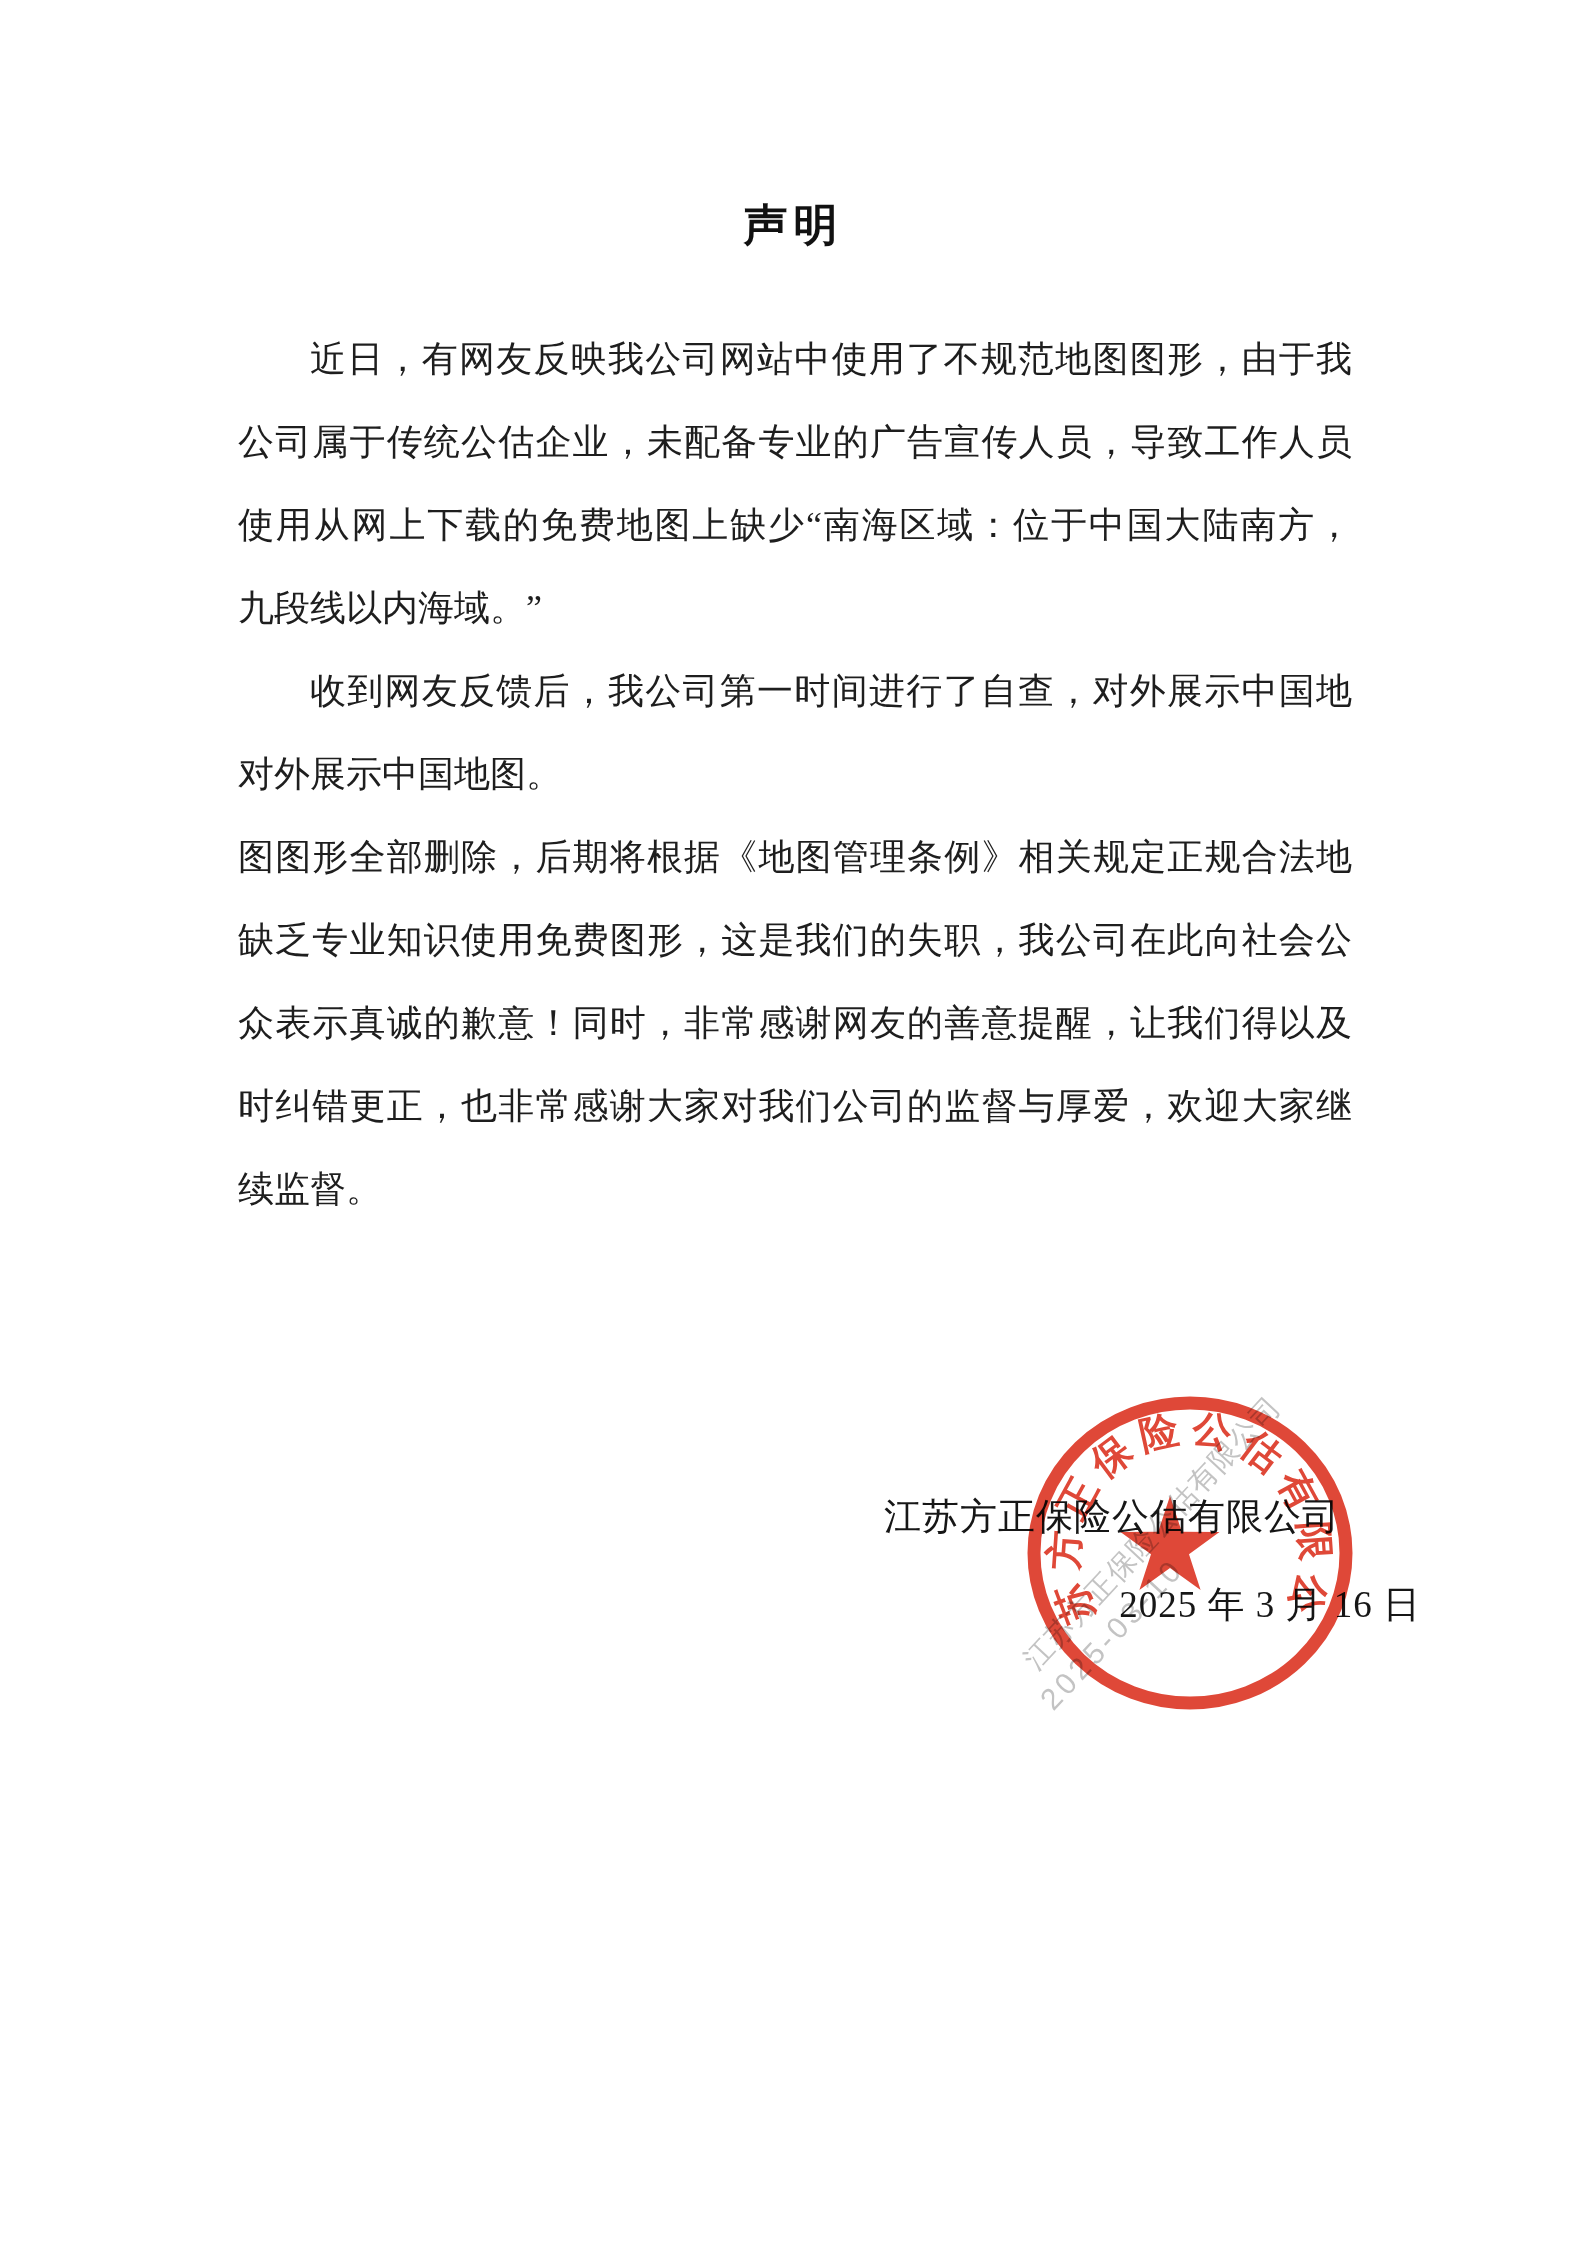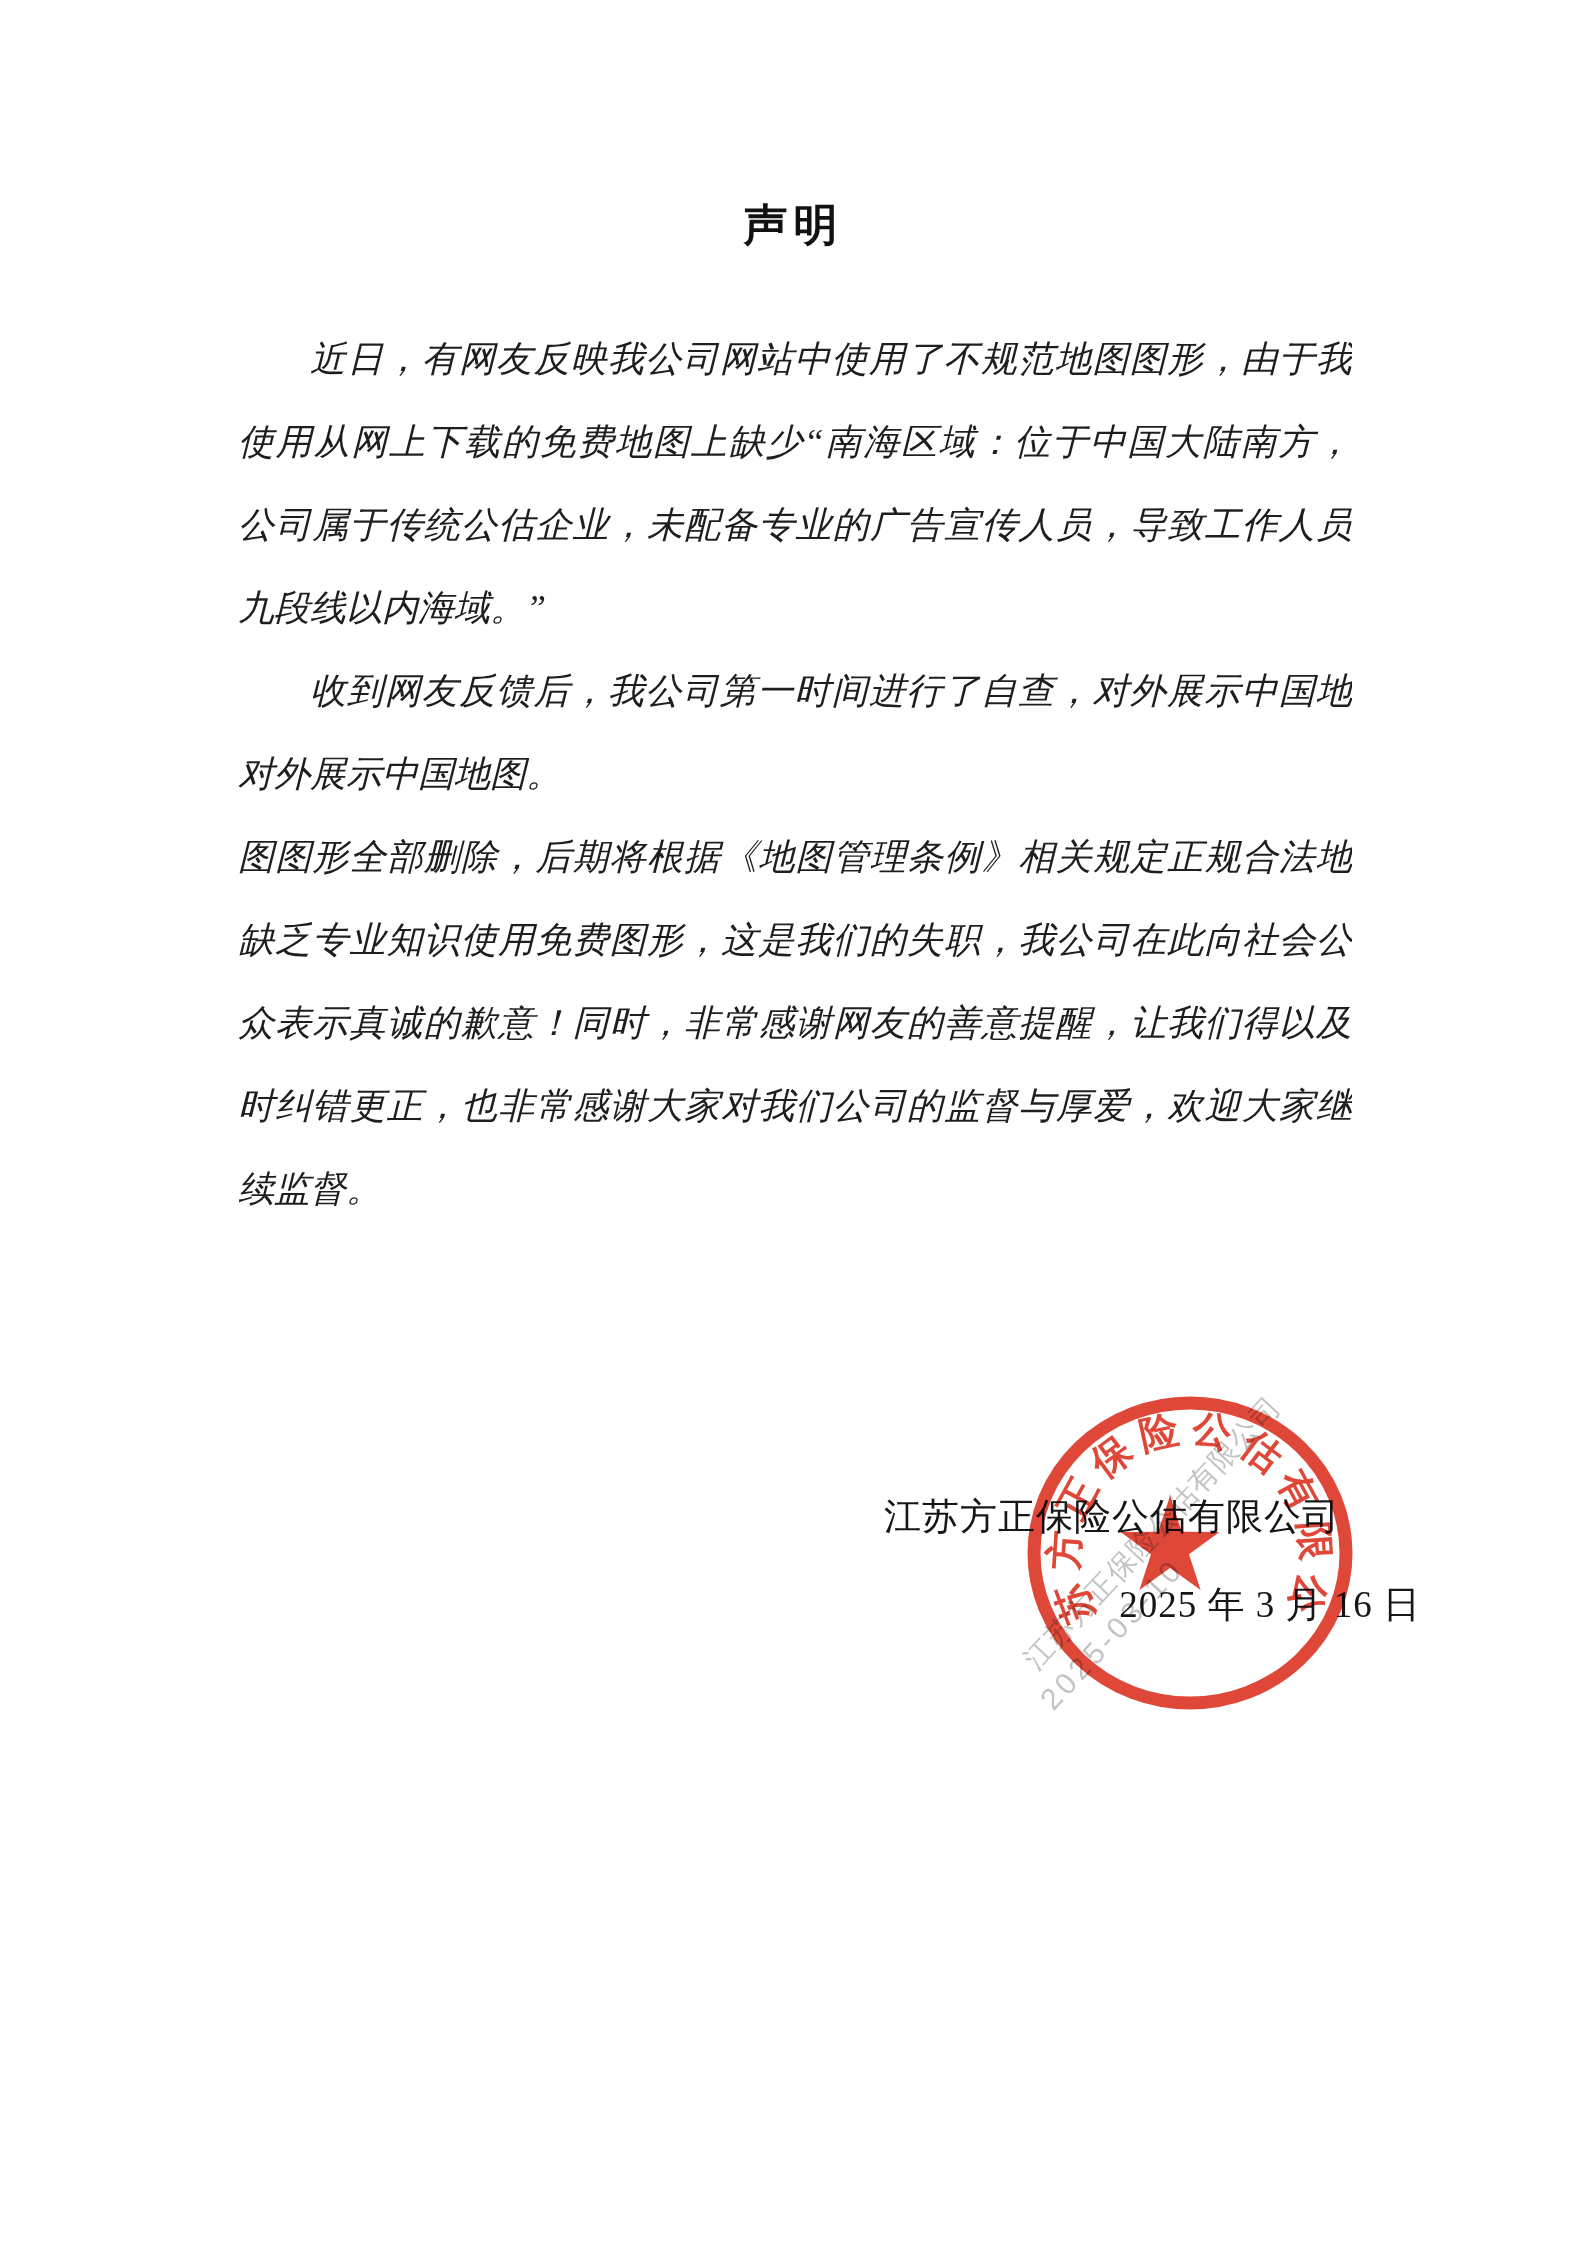--- a/index.html
+++ b/index.html
@@ -18,21 +18,20 @@
     text-align:center;
     font-size:44px; font-weight:bold;
     letter-spacing:6px;
     color:#111;
     z-index:2;
   }
   .doc-body {
     position:absolute;
     top:318px; left:238px; width:1114px;
     z-index:2;
-    font-style:italic;
   }
   .line {
     font-size:36px;
     line-height:83px;
     height:83px;
     overflow:hidden;
     text-align:justify;
     text-align-last:justify;
     color:#1e1e1e;
   }
@@ -76,22 +75,22 @@
 </style>
 </head>
 <body>
 
 <div class="page">
 
   <h1 class="doc-title">声明</h1>
 
   <div class="doc-body" id="doc-body">
       <div class="line indent">近日，有网友反映我公司网站中使用了不规范地图图形，由于我</div>
+      <div class="line">公司属于传统公估企业，未配备专业的广告宣传人员，导致工作人员</div>
       <div class="line">使用从网上下载的免费地图上缺少“南海区域：位于中国大陆南方，</div>
-      <div class="line">公司属于传统公估企业，未配备专业的广告宣传人员，导致工作人员</div>
       <div class="line para-last">九段线以内海域。”</div>
       <div class="line indent">收到网友反馈后，我公司第一时间进行了自查，对外展示中国地图</div>
       <div class="line para-last">对外展示中国地图。</div>
       <div class="line">图图形全部删除，后期将根据《地图管理条例》相关规定正规合法地</div>
       <div class="line">缺乏专业知识使用免费图形，这是我们的失职，我公司在此向社会公</div>
       <div class="line">众表示真诚的歉意！同时，非常感谢网友的善意提醒，让我们得以及</div>
       <div class="line">时纠错更正，也非常感谢大家对我们公司的监督与厚爱，欢迎大家继</div>
       <div class="line para-last">续监督。</div>
     </div>
 

